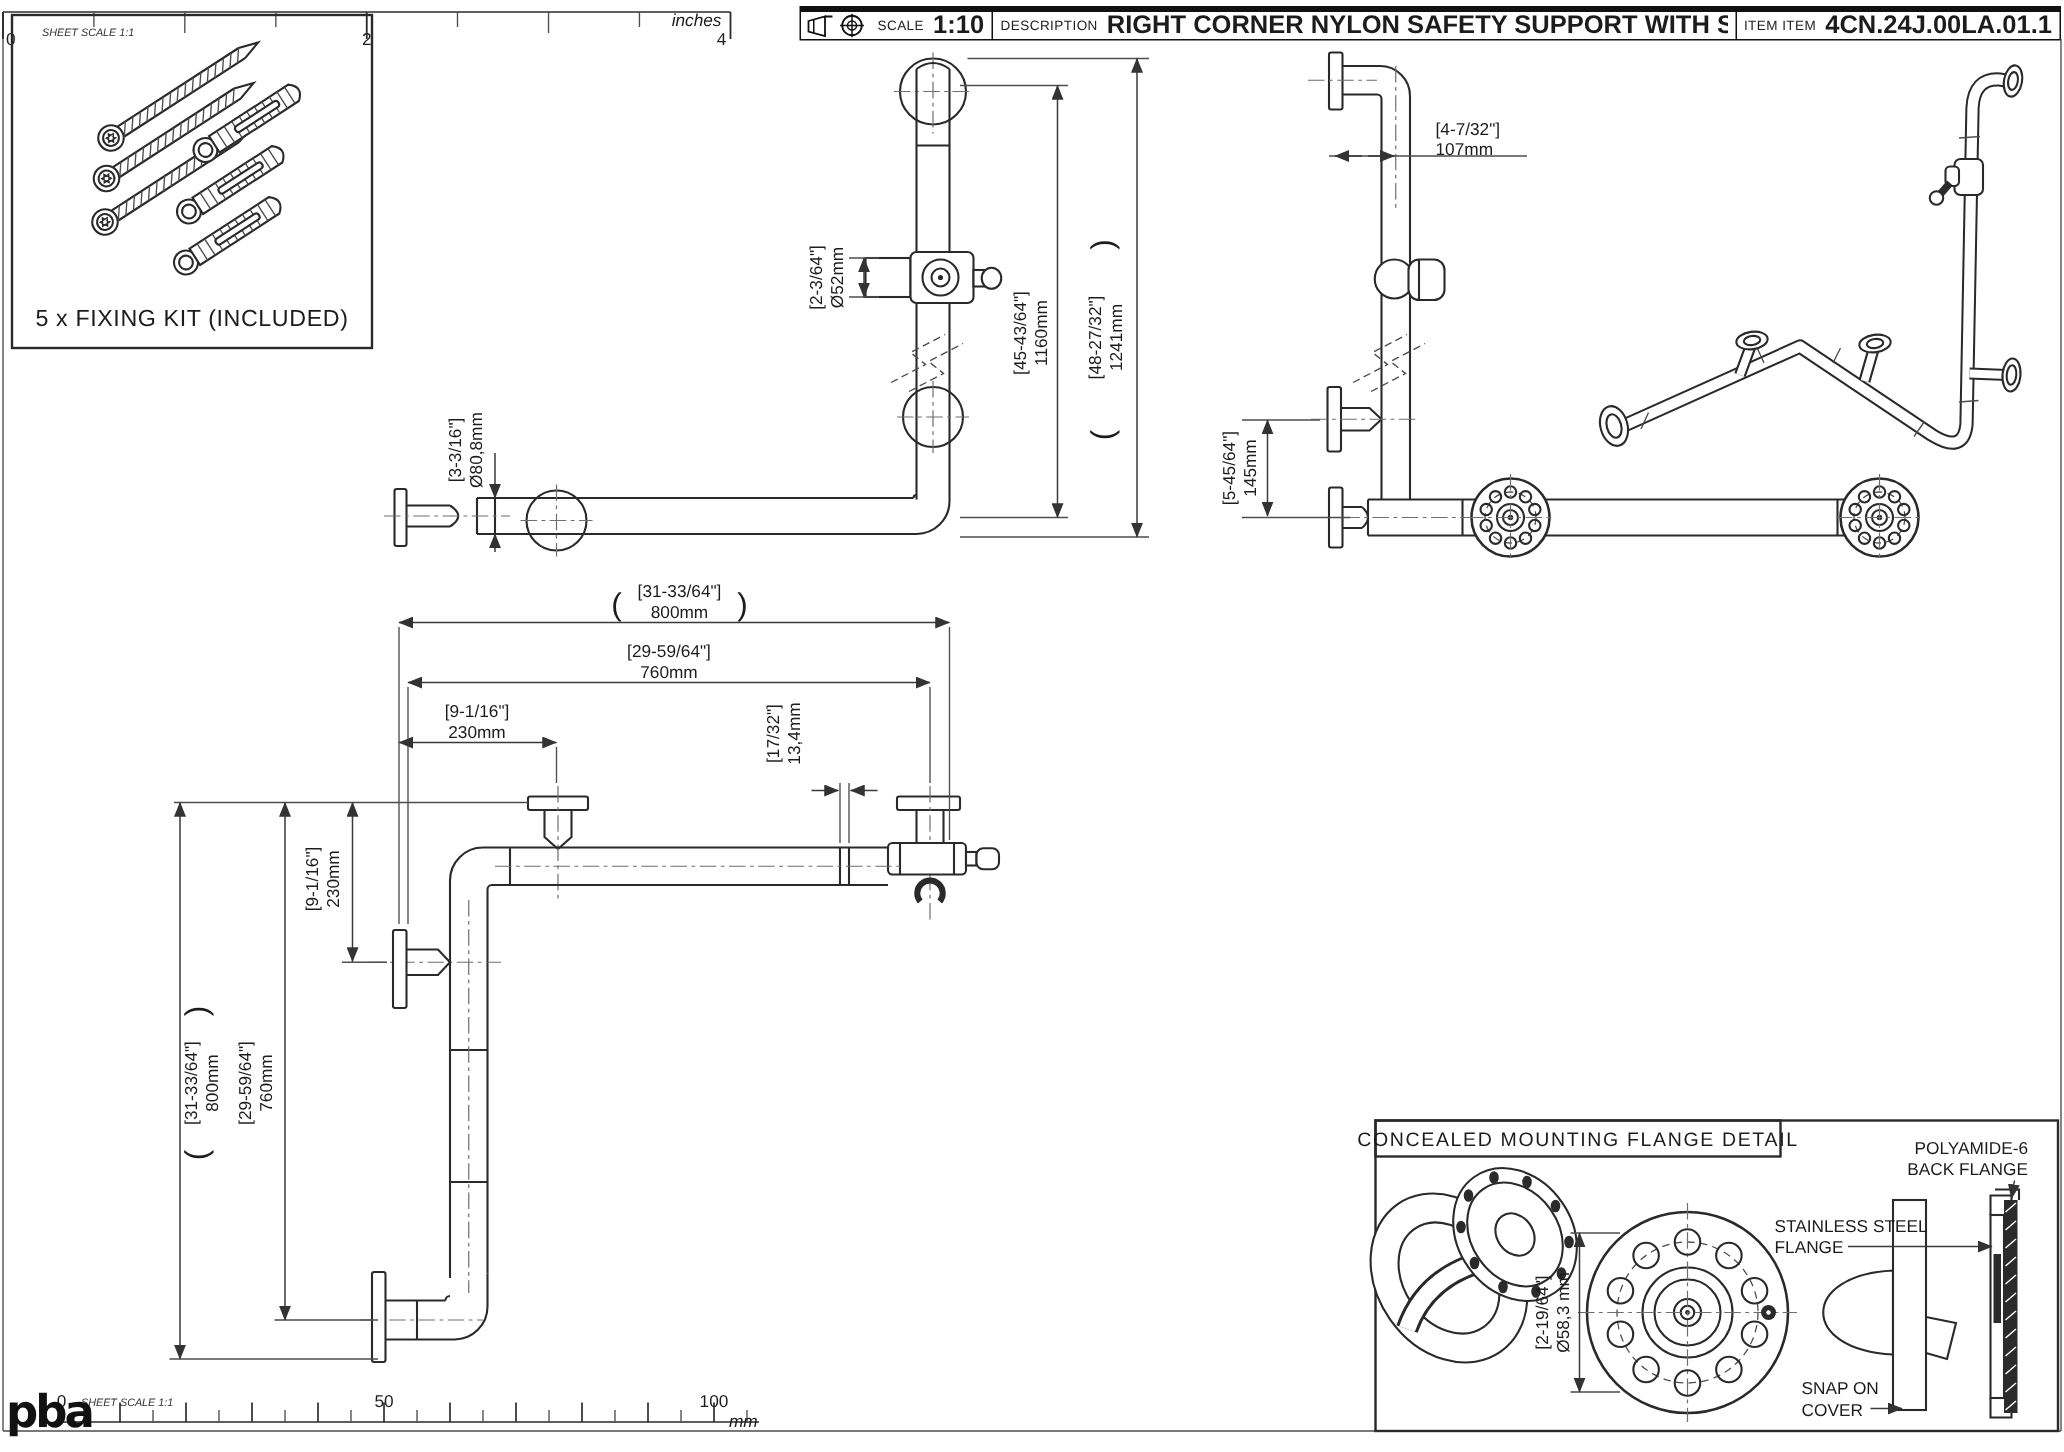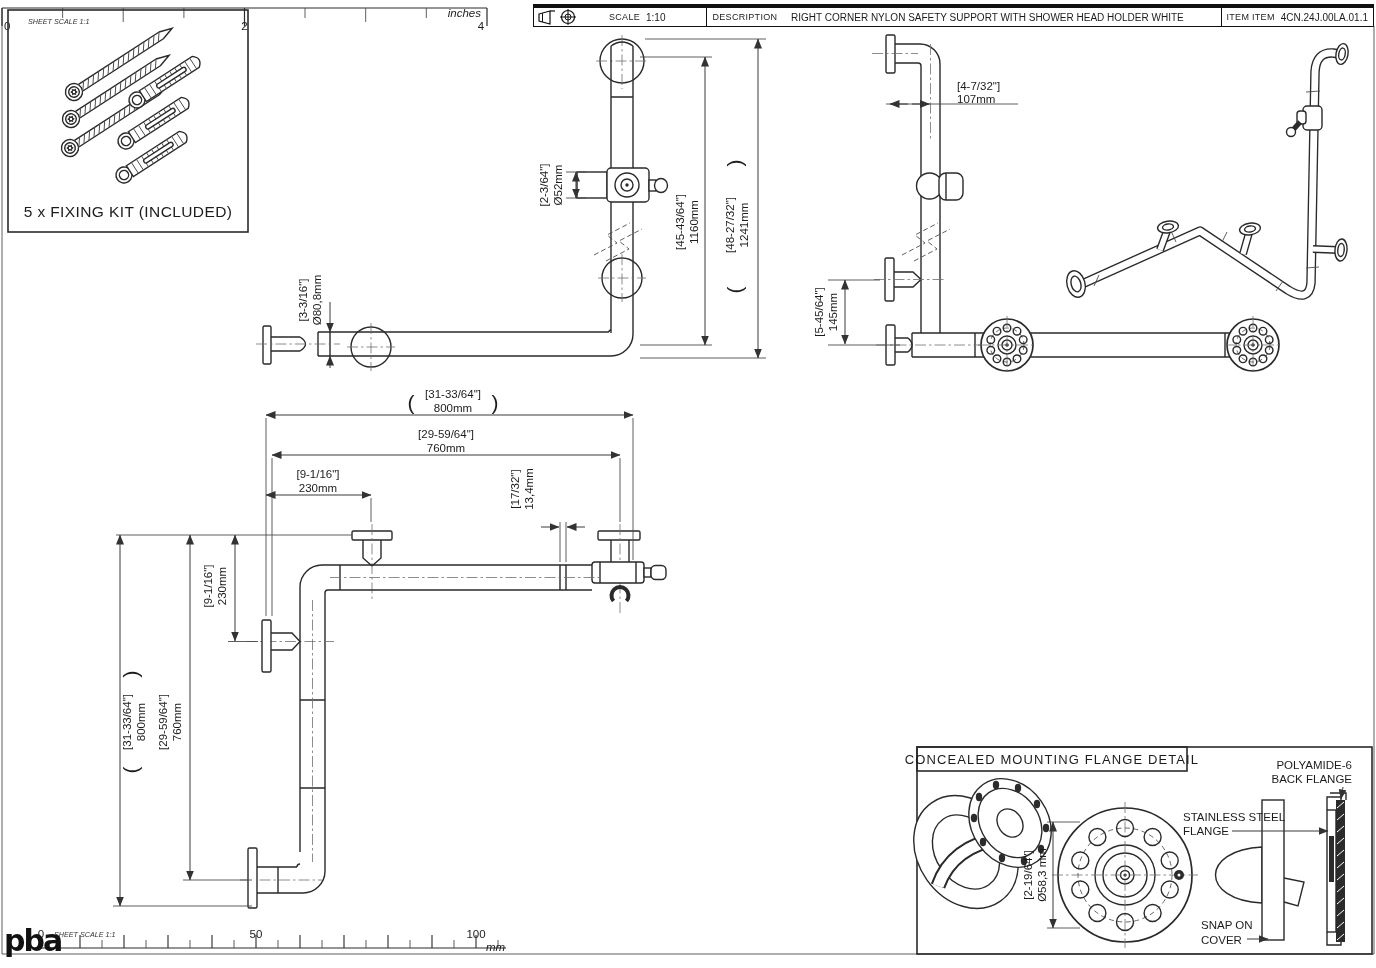--- a/index.html
+++ b/index.html
@@ -1,25 +1,25 @@
 <!DOCTYPE html>
 <html><head>
 <meta charset="utf-8">
 <style>
   html,body{margin:0;padding:0;background:#ffffff;}
   .sheet{position:relative;width:1376px;height:968px;background:#fff;overflow:hidden;
          font-family:"Liberation Sans",sans-serif;color:#1c1c1c;}
   
   .hdr{position:absolute;left:533px;top:4px;width:841px;height:23px;display:flex;align-items:stretch;
-       border:1.6px solid #111;border-top:4.5px solid #111;box-sizing:border-box;background:#fff;gap:24px;}
+       border:1.6px solid #111;border-top:4.5px solid #111;box-sizing:border-box;background:#fff;}
   .hdr-cell{display:flex;align-items:center;padding:0 5px;gap:6px;}
   .hdr-cell + .hdr-cell{border-left:1.6px solid #111;}
   .hdr-lbl{font-size:9px;letter-spacing:.3px;color:#222;white-space:nowrap;}
-  .hdr-val{font-weight:normal;font-size:10px;white-space:nowrap;}
-  .cell-desc{flex:1;min-width:0;margin-left:12px;}
+  .hdr-val{font-weight:bold;font-size:17px;white-space:nowrap;}
+  .cell-desc{flex:1;min-width:0;}
   .cell-desc .hdr-val{flex:1;text-align:center;overflow:hidden;}
   .icons{display:flex;align-items:center;gap:4px;padding:0 4px;}
   
   svg{position:absolute;left:0;top:0;}
   .l{stroke:#2a2a2a;stroke-width:1.4;fill:none;}
   .lw{stroke:#2a2a2a;stroke-width:1.4;fill:#fff;}
   .tn{stroke:#4d4d4d;stroke-width:.9;fill:none;}
   .dm{stroke:#3a3a3a;stroke-width:1;fill:none;}
   .cl{stroke:#6e6e6e;stroke-width:.8;fill:none;stroke-dasharray:11 3 2.5 3;}
   .dsh{stroke-dasharray:5 3;}

